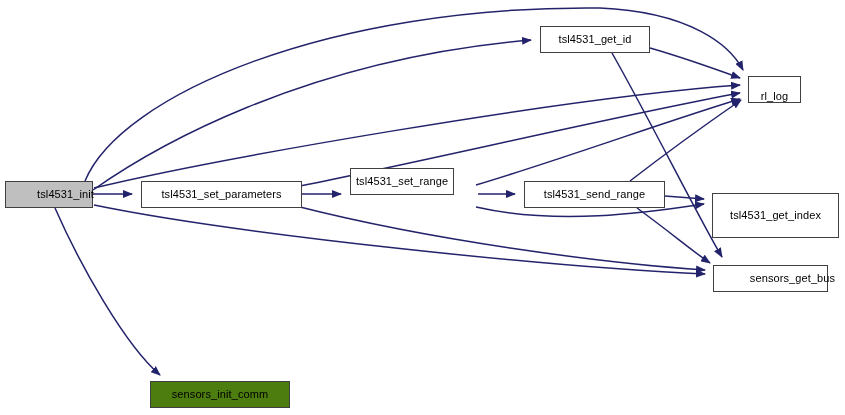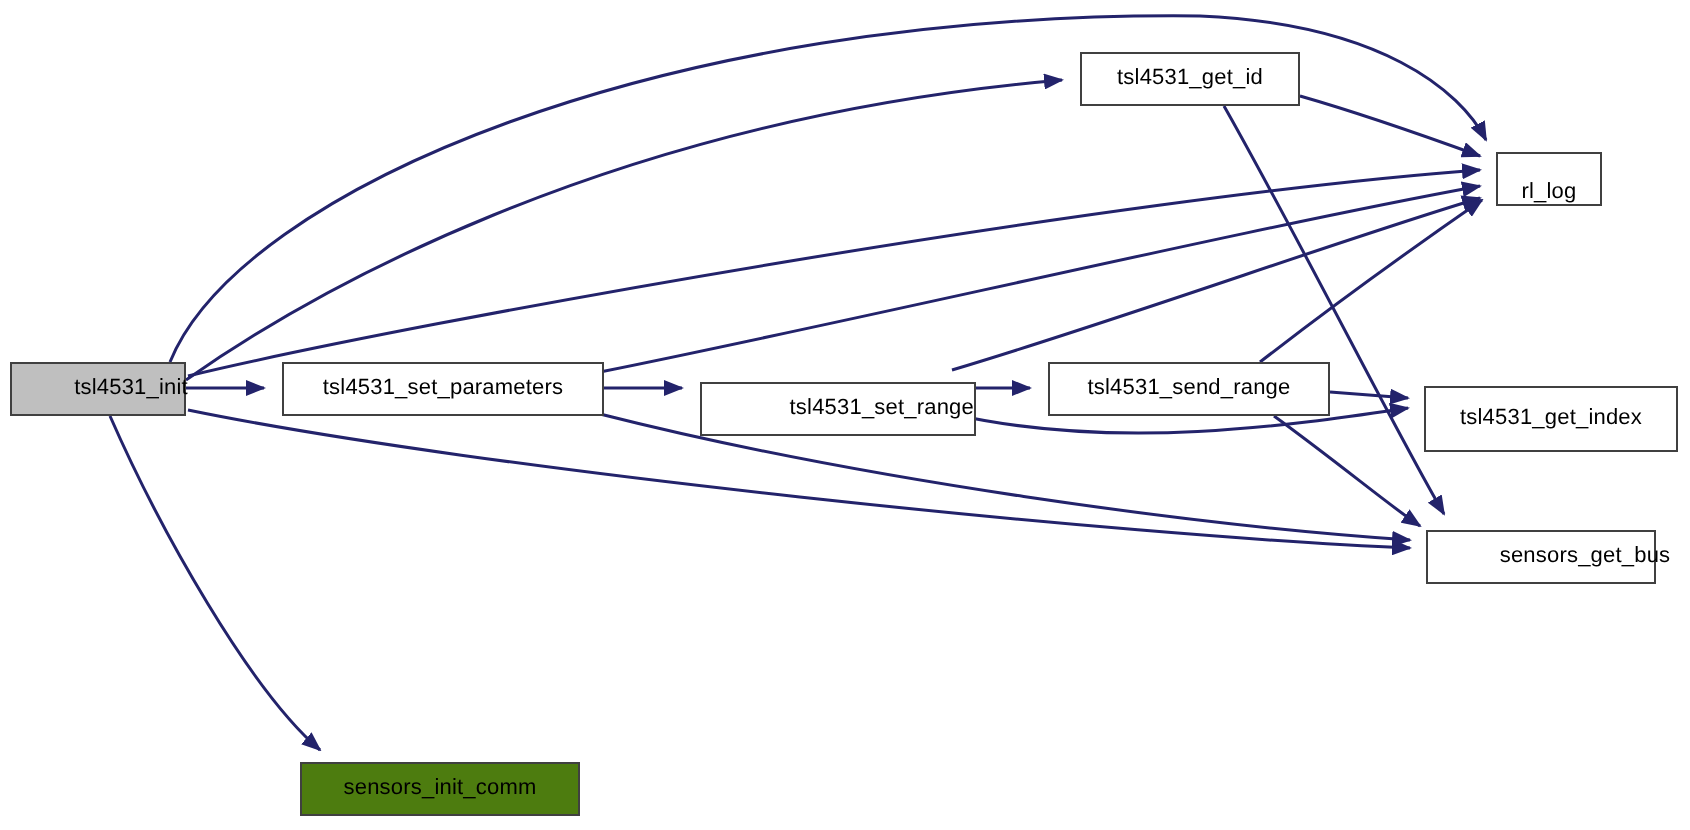--- a/index.html
+++ b/index.html
@@ -60,33 +60,33 @@
       </g>
   </svg>
 
   <div id="node-layer">
       <div class="node highlight" style="left: 5px; top: 181px; width: 88px; height: 27px; background: rgb(191, 191, 191); border-color: rgb(64, 64, 64); padding-left: 33px;">
         <span>tsl4531_init</span>
       </div>
       <div class="node" style="left: 141px; top: 181px; width: 161px; height: 27px; background: rgb(255, 255, 255); border-color: rgb(64, 64, 64);">
         <span>tsl4531_set_parameters</span>
       </div>
-      <div class="node" style="left: 350px; top: 191px; width: 138px; height: 27px; background: rgb(255, 255, 255); border-color: rgb(64, 64, 64); justify-content: flex-end;">
+      <div class="node" style="left: 350px; top: 168px; width: 104px; height: 27px; background: rgb(255, 255, 255); border-color: rgb(64, 64, 64);">
         <span>tsl4531_set_range</span>
       </div>
       <div class="node" style="left: 524px; top: 181px; width: 141px; height: 27px; background: rgb(255, 255, 255); border-color: rgb(64, 64, 64);">
         <span>tsl4531_send_range</span>
       </div>
       <div class="node" style="left: 540px; top: 26px; width: 110px; height: 27px; background: rgb(255, 255, 255); border-color: rgb(64, 64, 64);">
         <span>tsl4531_get_id</span>
       </div>
       <div class="node" style="left: 748px; top: 76px; width: 53px; height: 27px; background: rgb(255, 255, 255); border-color: rgb(64, 64, 64); align-items: flex-end;">
         <span>rl_log</span>
       </div>
-      <div class="node" style="left: 712px; top: 193px; width: 127px; height: 33px; background: rgb(255, 255, 255); border-color: rgb(64, 64, 64);">
+      <div class="node" style="left: 712px; top: 193px; width: 127px; height: 45px; background: rgb(255, 255, 255); border-color: rgb(64, 64, 64);">
         <span>tsl4531_get_index</span>
       </div>
       <div class="node" style="left: 713px; top: 265px; width: 115px; height: 27px; background: rgb(255, 255, 255); border-color: rgb(64, 64, 64); padding-left: 44px;">
         <span>sensors_get_bus</span>
       </div>
       <div class="node" style="left: 150px; top: 381px; width: 140px; height: 27px; background: #4d7c0f; border-color: rgb(64, 64, 64);">
         <span>sensors_init_comm</span>
       </div>
     </div>
 

